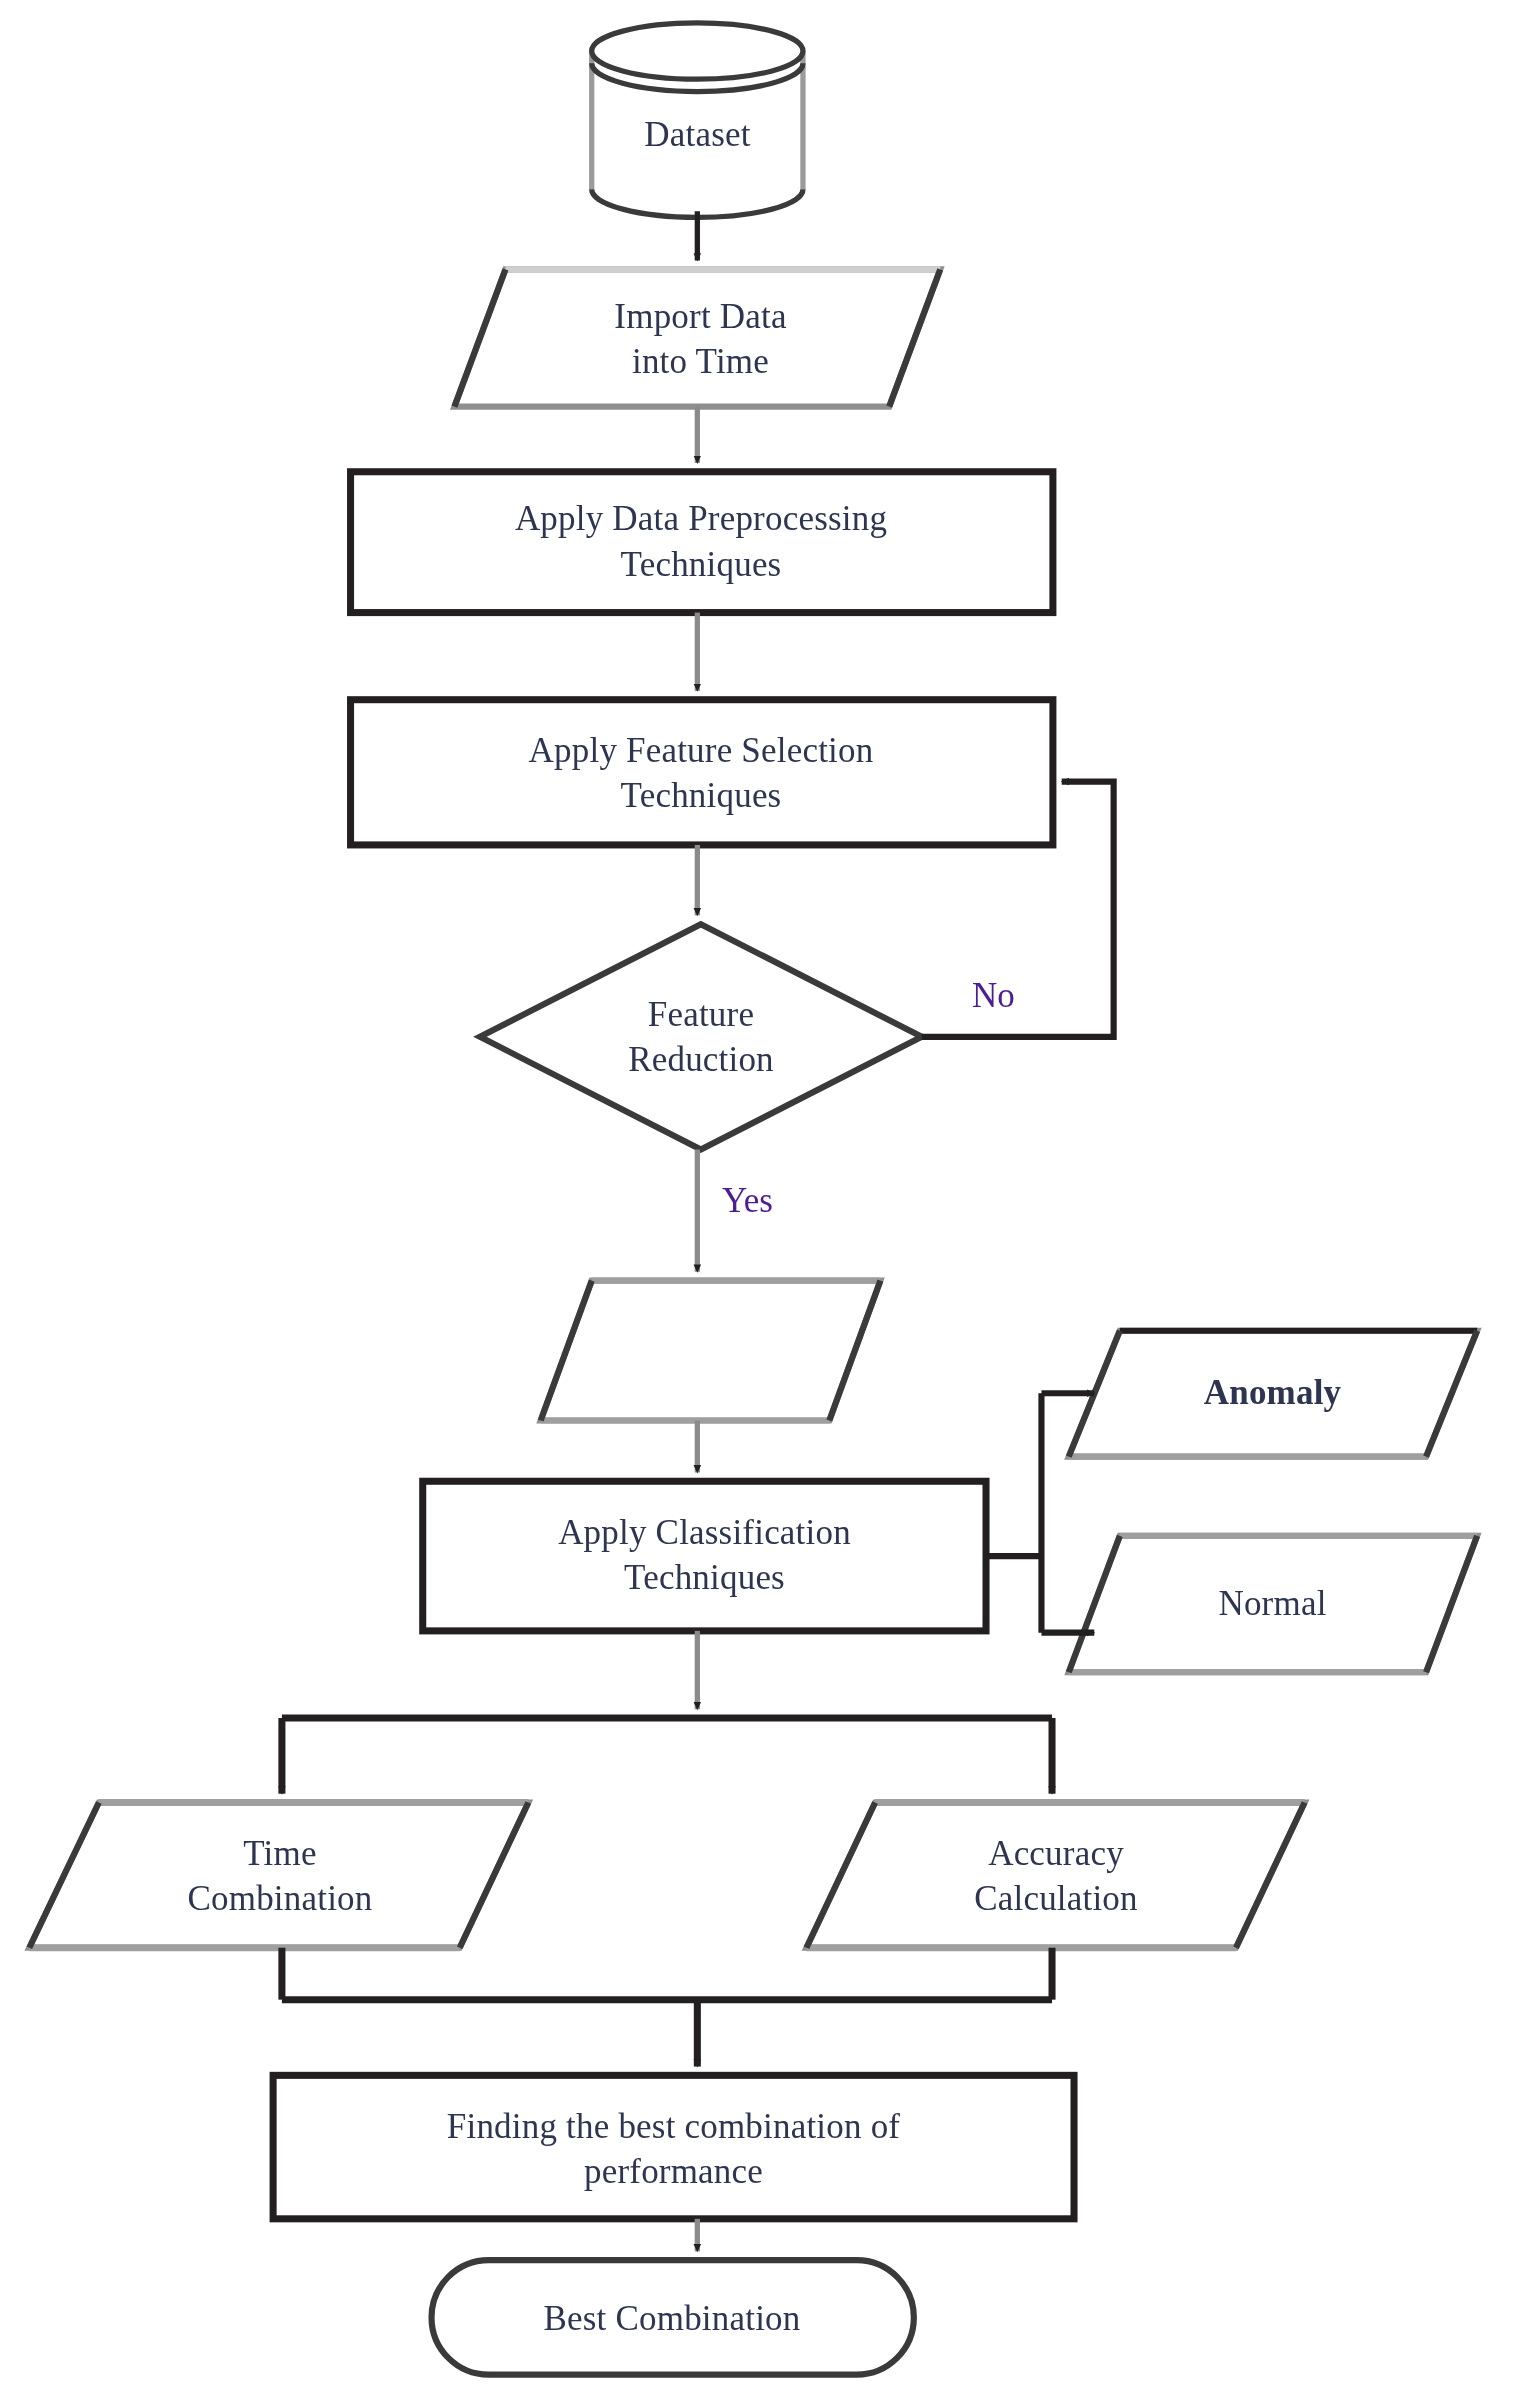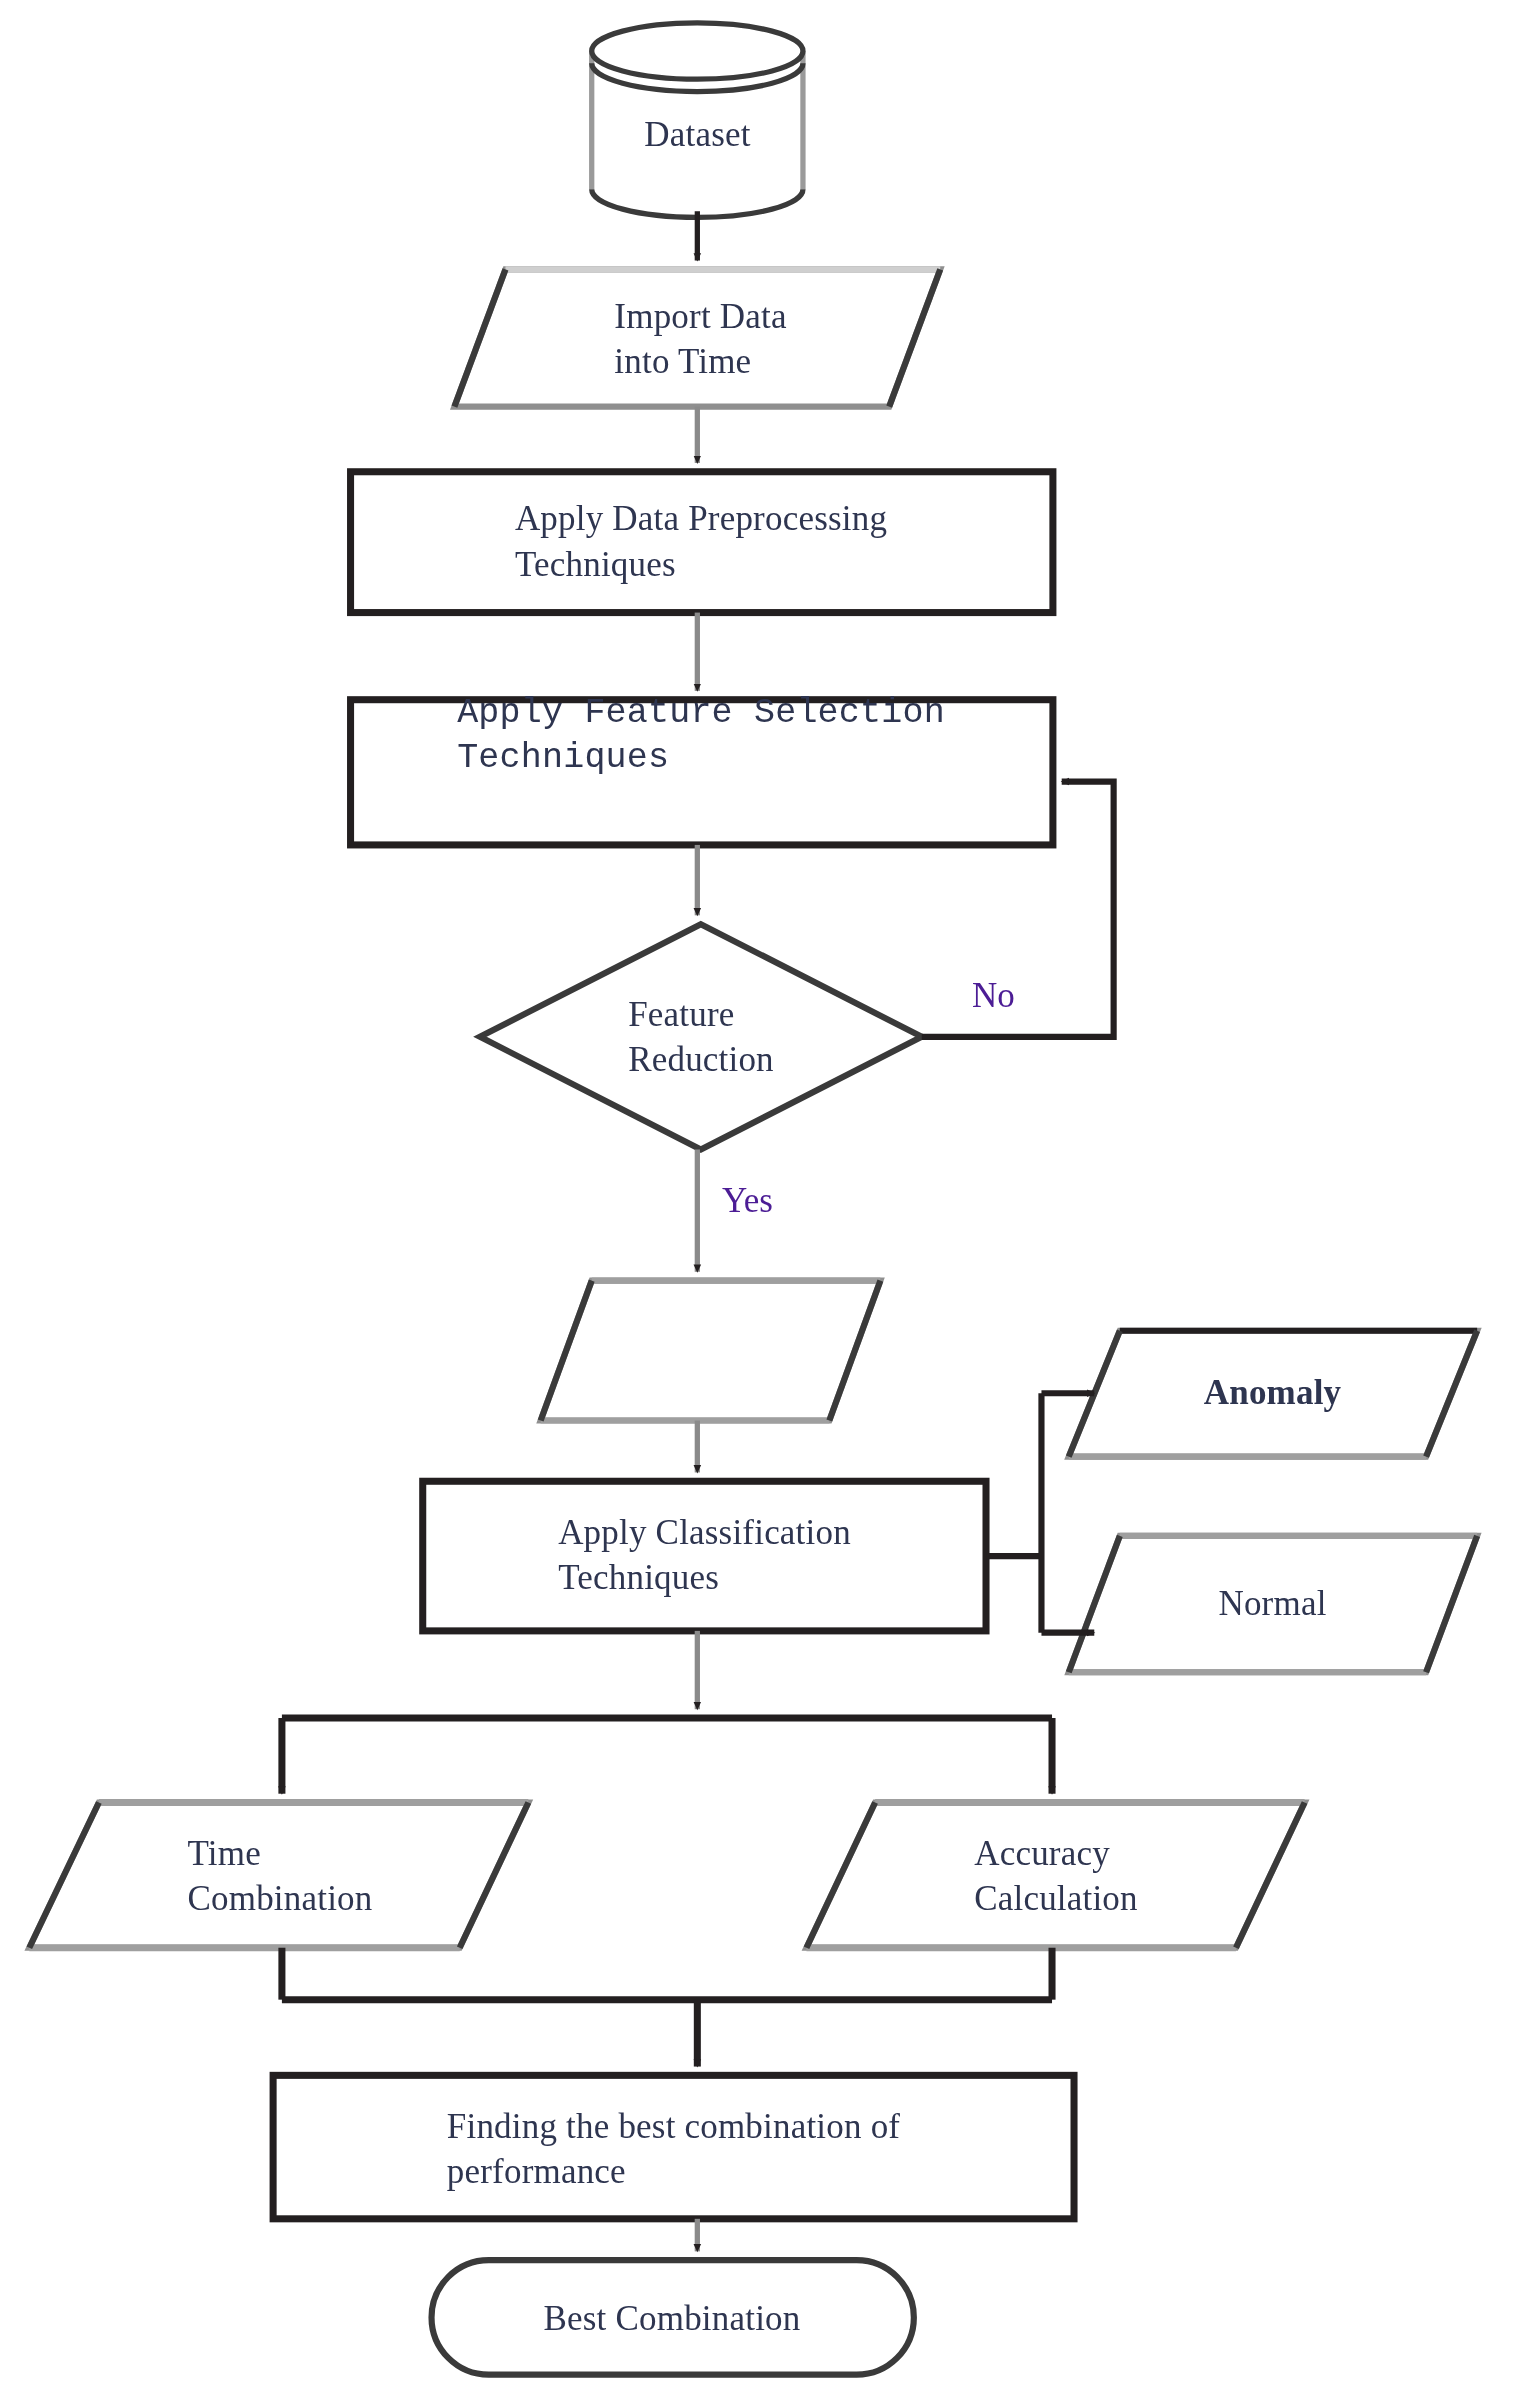--- a/index.html
+++ b/index.html
@@ -2,21 +2,21 @@
 <html style="font-size:14px"><head>
 <meta charset="utf-8">
 <style>
   html,body{margin:0;padding:0;background:#ffffff;}
   body{font-family:"Liberation Serif", serif;}
   #stage{position:relative;width:1517px;height:2401px;background:#ffffff;overflow:hidden;}
   #flow{position:absolute;left:0;top:0;width:1517px;height:2401px;}
   .node-label{
     position:absolute;
     display:flex;align-items:center;justify-content:center;
-    text-align:left;
+    text-align:center;
     color:#2e3550;
     font-family:"Liberation Serif", serif;
     font-size:35px;
     line-height:1.30;
     letter-spacing:0.2px;
     pointer-events:none;
     white-space:pre-line;
   }
   .edge-label{
     position:absolute;
@@ -142,21 +142,21 @@
   </svg>
 
   <div class="node-label" style="left:592px;top:104px;width:211px;height:62px;">Dataset</div>
 
   <div class="node-label" style="left:489px;top:282px;width:423px;height:114px;">Import Data
 into Time</div>
 
   <div class="node-label" style="left:350px;top:480px;width:702px;height:123px;">Apply Data Preprocessing
 Techniques</div>
 
-  <div class="node-label" style="left:350px;top:672px;width:702px;height:128px;font-family:Liberation Mono, monospace;">Apply Feature Selection
+  <div class="node-label" style="left:350px;top:709px;width:702px;height:128px;">Apply Feature Selection
 Techniques</div>
 
   <div class="node-label" style="left:546px;top:979px;width:310px;height:116px;">Feature
 Reduction</div>
 
 
   <div class="node-label" style="left:423px;top:1491px;width:563px;height:128px;">Apply Classification
 Techniques</div>
 
   <div class="node-label" style="left:1083px;top:1336px;width:379px;height:114px;font-weight:bold;">Anomaly</div>

